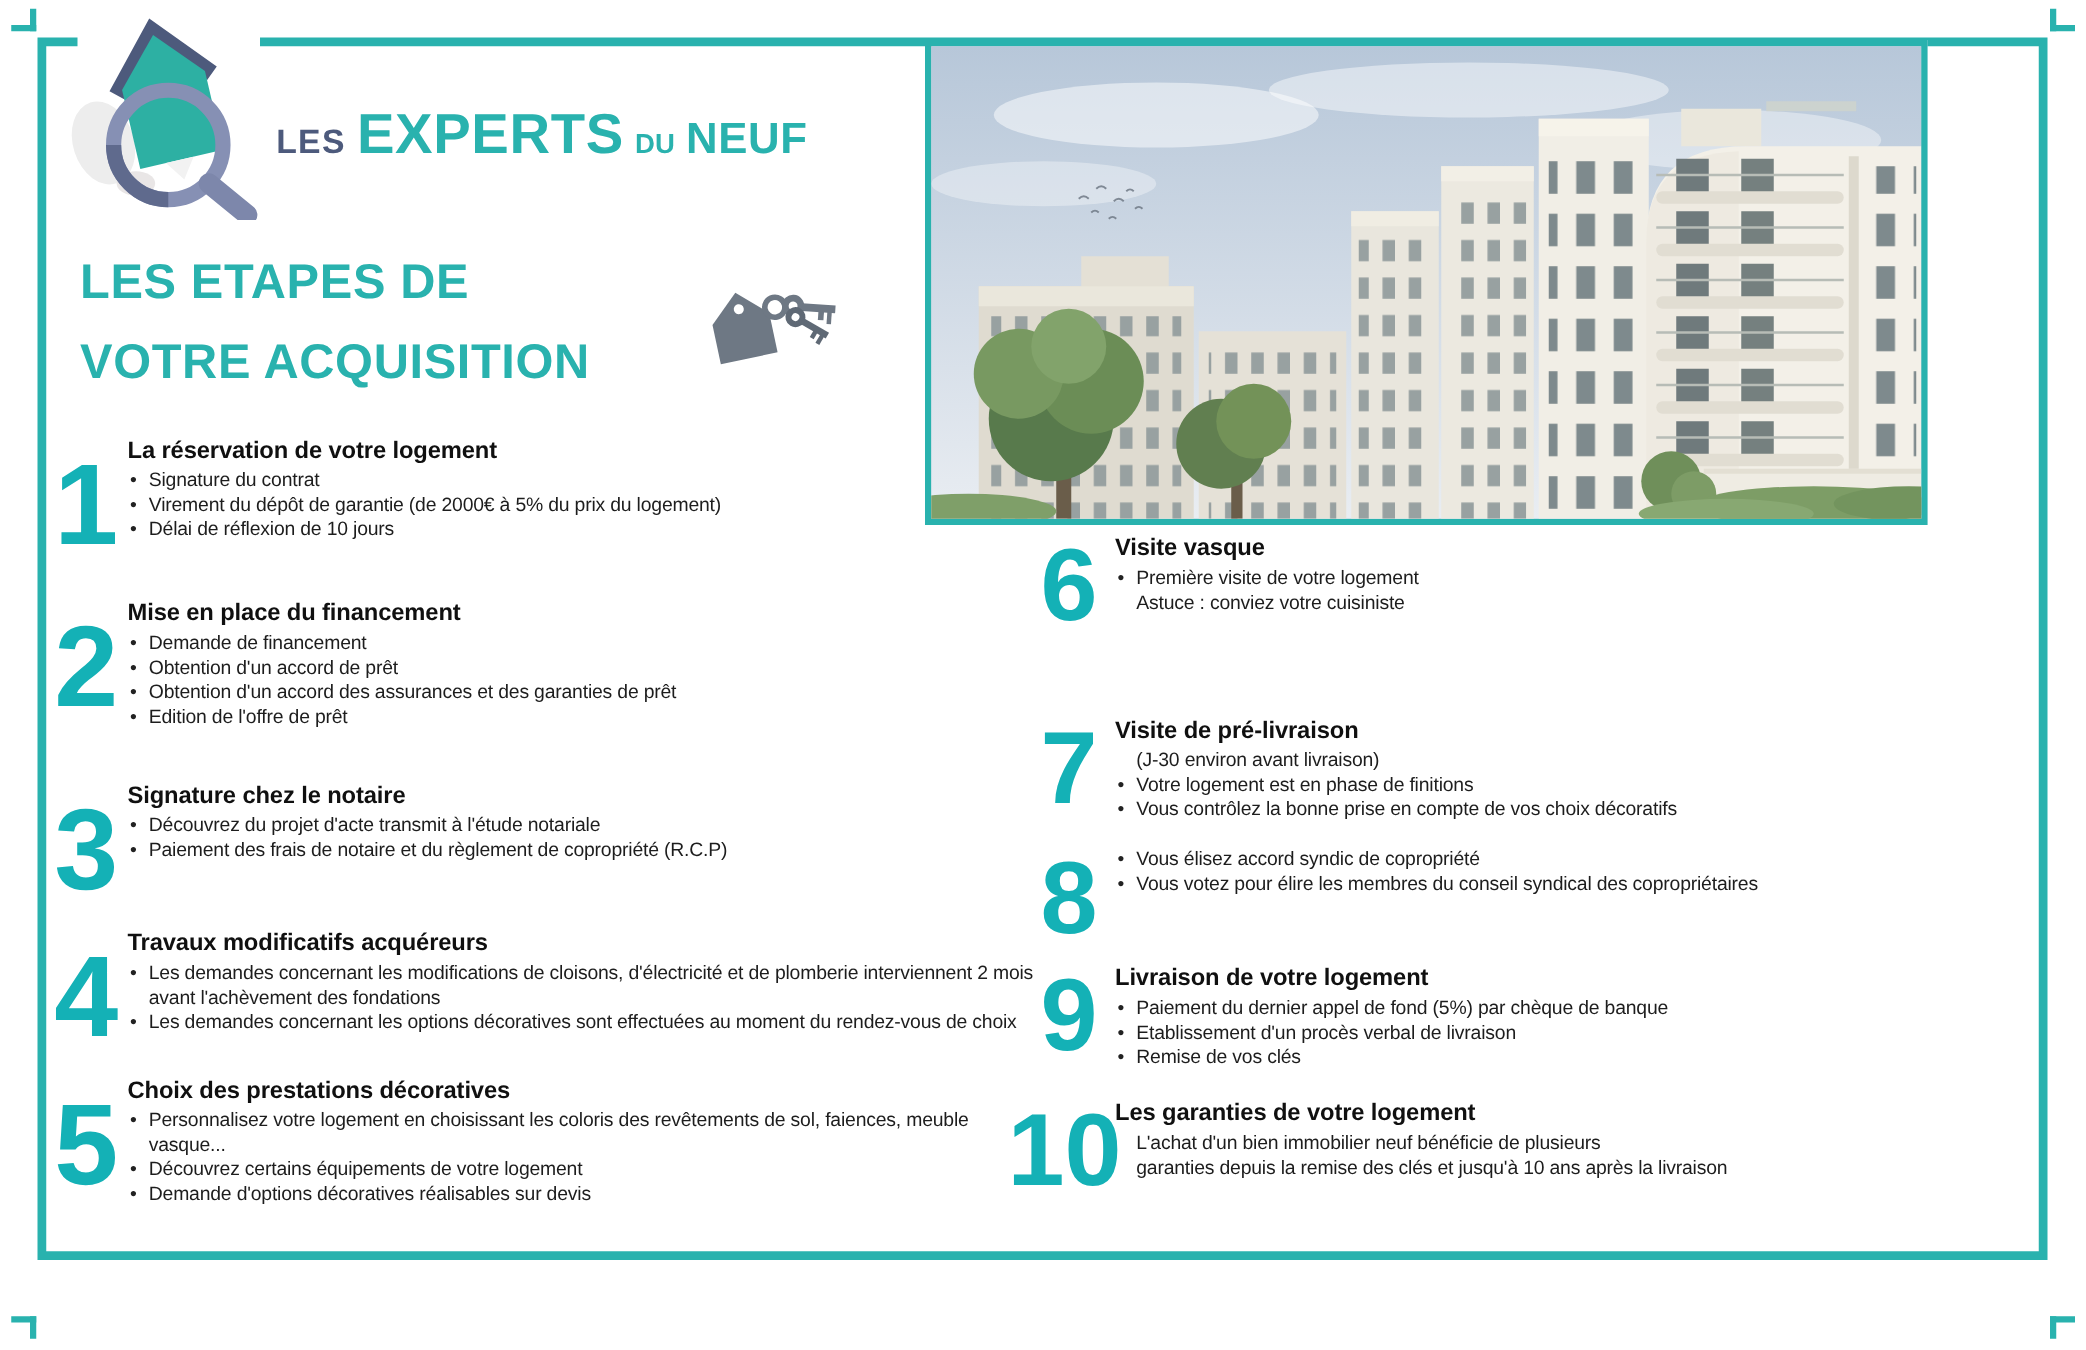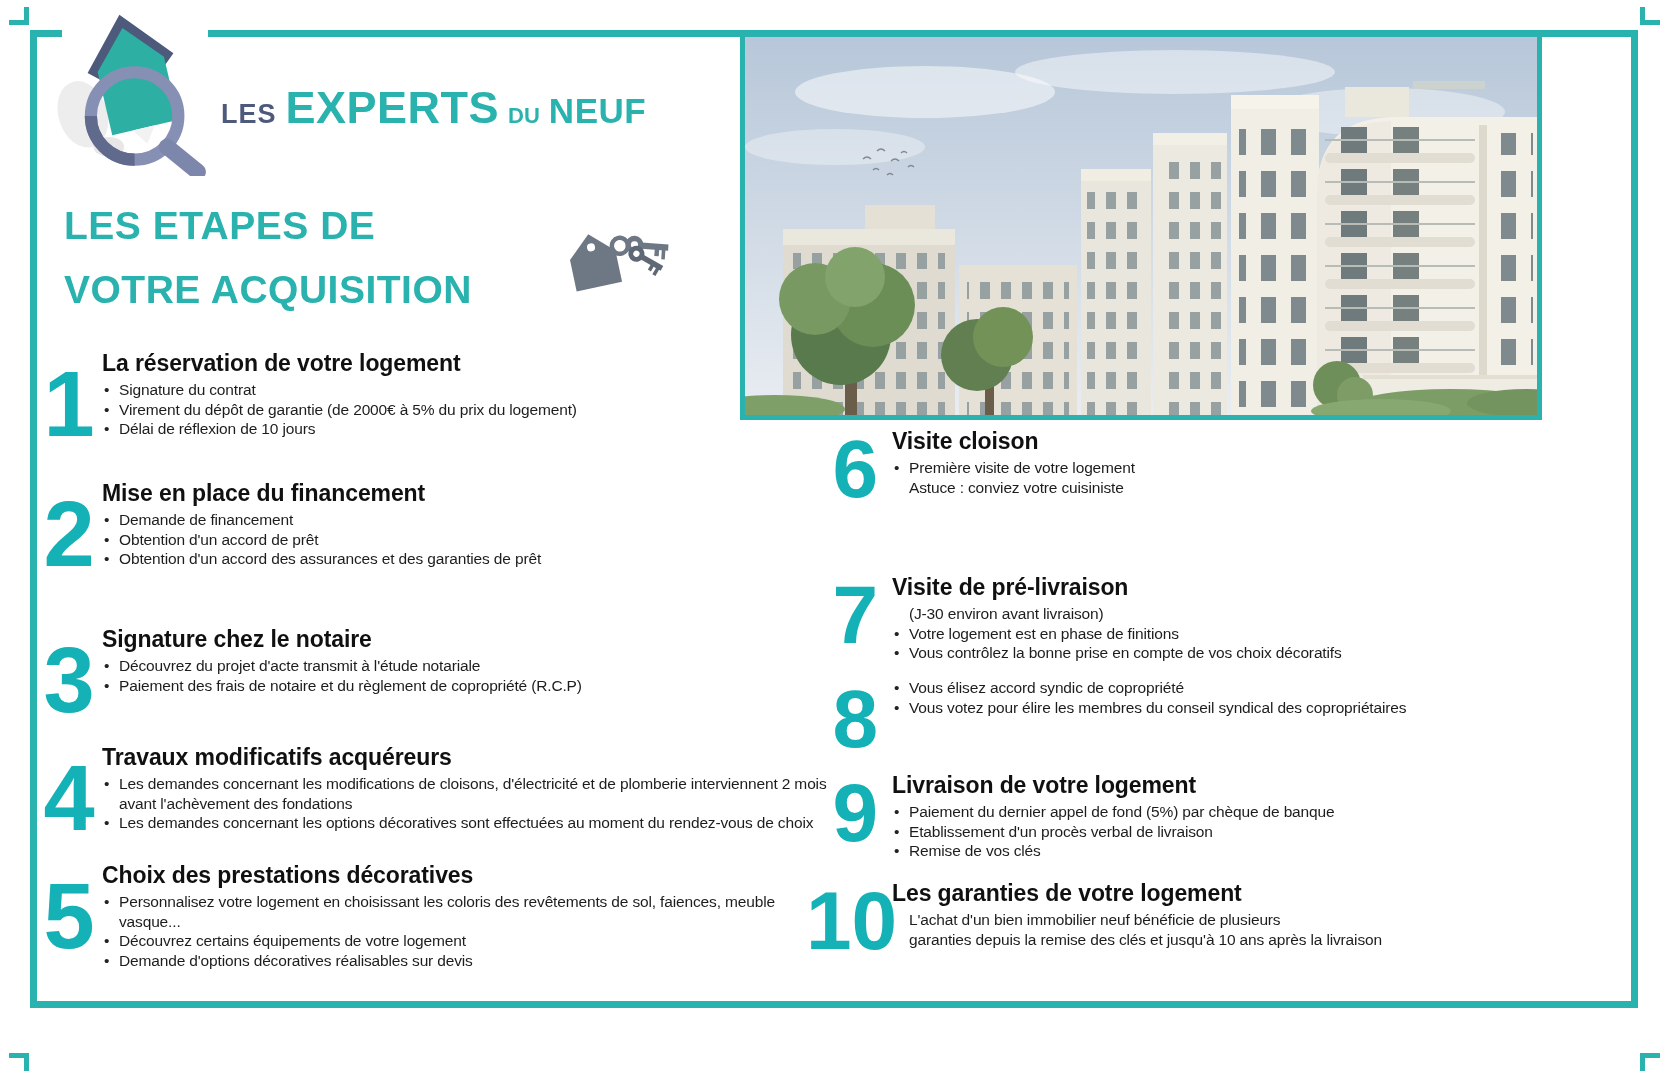--- a/index.html
+++ b/index.html
@@ -49,21 +49,21 @@
   .col{position:absolute;top:0;height:1080px;z-index:4;}
   .col-left{left:40px;width:790px;}
   .col-right{left:806px;width:840px;}
   .step{position:absolute;left:0;width:100%;}
   .num{position:absolute;left:0;font-weight:800;line-height:1;color:var(--number-teal);}
   .col-left .num{top:8px;width:58px;text-align:center;font-size:92px;}
   .col-right .num{top:0px;width:72px;text-align:right;font-size:82px;}
   .step-body{position:relative;}
   .col-left .step-body{margin-left:62px;width:737px;}
   .col-right .step-body{margin-left:86px;width:622px;}
-  .step-heading{font-size:23px;font-weight:700;color:var(--heading);margin-bottom:3px;letter-spacing:-0.1px;}
+  .step-heading{font-size:19px;font-weight:700;color:var(--heading);margin-bottom:3px;letter-spacing:-0.1px;}
   .step-items{list-style:none;margin:0;padding:0;}
   .step-items li{position:relative;padding-left:17px;font-size:15.5px;line-height:19.5px;
                  color:var(--text);letter-spacing:-0.15px;}
   .step-items li.bullet::before{content:"\2022";position:absolute;left:2px;top:0px;color:#222;}
   .step-items .note{padding-left:0;}
 
   .col-left  .step:nth-child(1){top:350px;}
   .col-left  .step:nth-child(2){top:480px;}
   .col-left  .step:nth-child(3){top:626px;}
   .col-left  .step:nth-child(4){top:744px;}
@@ -242,20 +242,21 @@
   </div>
 
   <div class="step">
     <div class="num">2</div>
     <div class="step-body">
       <div class="step-heading">Mise en place du financement</div>
       <ul class="step-items">
             <li class="bullet">Demande de financement</li>
             <li class="bullet">Obtention d'un accord de prêt</li>
             <li class="bullet">Obtention d'un accord des assurances et des garanties de prêt</li>
+            <li class="bullet">Edition de l'offre de prêt</li>
           </ul>
     </div>
   </div>
 
   <div class="step">
     <div class="num">3</div>
     <div class="step-body">
       <div class="step-heading">Signature chez le notaire</div>
       <ul class="step-items">
             <li class="bullet">Découvrez du projet d'acte transmit à l'étude notariale</li>
@@ -284,21 +285,21 @@
             <li class="bullet">Découvrez certains équipements de votre logement</li>
             <li class="bullet">Demande d'options décoratives réalisables sur devis</li>
           </ul>
     </div>
   </div>
 </div>
   <div class="col col-right">
   <div class="step">
     <div class="num">6</div>
     <div class="step-body">
-      <div class="step-heading">Visite cloison</div>
+      <div class="step-heading">Visite vasque</div>
       <ul class="step-items">
             <li class="bullet">Première visite de votre logement<div class="note">Astuce : conviez votre cuisiniste</div></li>
           </ul>
     </div>
   </div>
 
   <div class="step">
     <div class="num">7</div>
     <div class="step-body">
       <div class="step-heading">Visite de pré-livraison</div>

